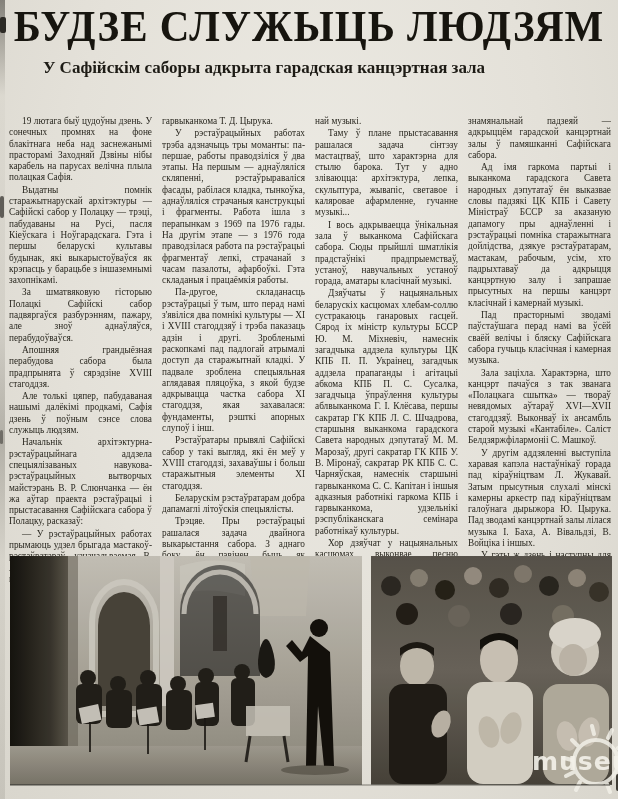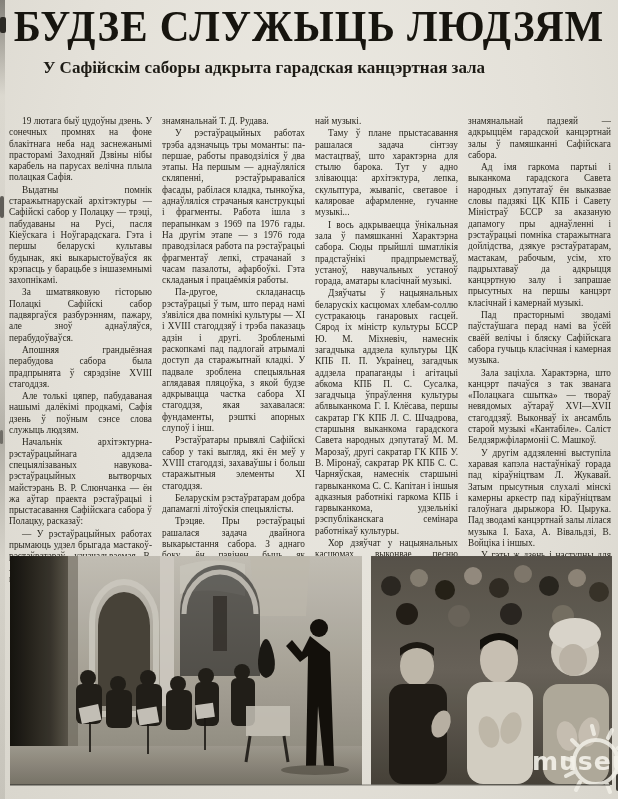--- a/index.html
+++ b/index.html
@@ -57,31 +57,31 @@
     <div class="col">
         <p class="para">19 лютага быў цудоўны дзень. У сонечных промнях на фоне блакітнага неба над заснежанымі прасторамі Заходняй Дзвіны нібы карабель на парусах велічна плыла полацкая Сафія.</p>
         <p class="para">Выдатны помнік старажытнарускай архітэктуры — Сафійскі сабор у Полацку — трэці, пабудаваны на Русі, пасля Кіеўскага і Ноўгарадскага. Гэта і першы беларускі культавы будынак, які выкарыстоўваўся як крэпасць у барацьбе з іншаземнымі захопнікамі.</p>
         <p class="para">За шматвяковую гісторыю Полацкі Сафійскі сабор падвяргаўся разбурэнням, пажару, але зноў аднаўляўся, перабудоўваўся.</p>
         <p class="para">Апошняя грандыёзная перабудова сабора была прадпрынята ў сярэдзіне XVIII стагоддзя.</p>
         <p class="para">Але толькі цяпер, пабудаваная нашымі далёкімі продкамі, Сафія дзень ў поўным сэнсе слова служыць людзям.</p>
         <p class="para">Начальнік архітэктурна-рэстаўрацыйнага аддзела спецыялізаваных навукова-рэстаўрацыйных вытворчых майстэрань В. Р. Слюнчанка — ён жа аўтар праекта рэстаўрацыі і прыстасавання Сафійскага сабора ў Полацку, расказаў:</p>
         <p class="para">— У рэстаўрацыйных работах прымаюць удзел брыгада мастакоў-рэстаўратараў, узначальваемая В. А. Лукашэвічам, брыгада пазалотчыкаў, якую ўзначальвае М. К. Лёля, брыгада агульна-будаўнічых работ, брыгадзір В. Д. Сакалоў, прараб Л. Ф. Жукаў, майстар П. М. Мушынскі. Вялікую работу, як заказчык, правяла загадчыца аддзела культуры</p>
       </div>
     <div class="col">
-        <p class="para cont">знамянальнай Т. Д. Рудава.</p>
+        <p class="para cont">гарвыканкома Т. Д. Цырука.</p>
         <p class="para">У рэстаўрацыйных работах трэба адзначыць тры моманты: па-першае, работы праводзіліся ў два этапы. На першым — аднаўляліся скляпенні, рэстаўрыраваліся фасады, рабілася кладка, тынкоўка, аднаўляліся страчаныя канструкцыі і фрагменты. Работа ішла з перапынкам з 1969 па 1976 гады. На другім этапе — з 1976 года праводзілася работа па рэстаўрацыі фрагментаў лепкі, страчанай з часам пазалоты, афарбоўкі. Гэта складаныя і працаёмкія работы.</p>
         <p class="para">Па-другое, складанасць рэстаўрацыі ў тым, што перад намі з'явіліся два помнікі культуры — XI і XVIII стагоддзяў і трэба паказаць адзін і другі. Зробленымі раскопкамі пад падлогай атрымалі доступ да старажытнай кладкі. У падвале зроблена спецыяльная аглядавая пляцоўка, з якой будзе адкрывацца частка сабора XI стагоддзя, якая захавалася: фундаменты, рэшткі апорных слупоў і інш.</p>
         <p class="para">Рэстаўратары прывялі Сафійскі сабор у такі выгляд, які ён меў у XVIII стагоддзі, захаваўшы і больш старажытныя элементы XI стагоддзя.</p>
         <p class="para">Беларускім рэстаўратарам добра дапамаглі літоўскія спецыялісты.</p>
         <p class="para">Трэцяе. Пры рэстаўрацыі рашалася задача двайнога выкарыстання сабора. З аднаго боку, ён павінен быць як архітэктурна-архіялагічны музей, а з другога — гарадской канцэртнай залай, пакуль для камернай класічнай музыкі (хоры, аркестры), а калі будзе ўстаноўлен арган — і для арган-</p>
       </div>
     <div class="col">
         <p class="para cont">най музыкі.</p>
         <p class="para">Таму ў плане прыстасавання рашалася задача сінтэзу мастацтваў, што характэрна для стылю барока. Тут у адно зліваюцца: архітэктура, лепка, скульптура, жывапіс, светавое і каляровае афармленне, гучанне музыкі...</p>
-        <p class="para">І вось адкрываецца ўнікальная зала ў памяшканні Характэрна сабора. Сюды прыйшлі шматлікія прадстаўнікі прадпрыемстваў, устаноў, навучальных устаноў горада, аматары класічнай музыкі.</p>
+        <p class="para">І вось адкрываецца ўнікальная зала ў выканкома Сафійскага сабора. Сюды прыйшлі шматлікія прадстаўнікі прадпрыемстваў, устаноў, навучальных устаноў горада, аматары класічнай музыкі.</p>
         <p class="para">Дзяўчаты ў нацыянальных беларускіх касцюмах хлебам-соллю сустракаюць ганаровых гасцей. Сярод іх міністр культуры БССР Ю. М. Міхневіч, намеснік загадчыка аддзела культуры ЦК КПБ П. П. Украінец, загадчык аддзела прапаганды і агітацыі абкома КПБ П. С. Сусалка, загадчыца ўпраўлення культуры аблвыканкома Г. І. Клёсава, першы сакратар ГК КПБ Л. С. Шчадрова, старшыня выканкома гарадскога Савета народных дэпутатаў М. М. Марозаў, другі сакратар ГК КПБ У. В. Міронаў, сакратар РК КПБ С. С. Чарняўская, намеснік старшыні гарвыканкома С. С. Капітан і іншыя адказныя работнікі гаркома КПБ і гарвыканкома, удзельнікі рэспубліканскага семінара работнікаў культуры.</p>
         <p class="para">Хор дзяўчат у нацыянальных касцюмах выконвае песню полацкага самадзейнага кампазітара М. М. Пятрэнкі «Прывітальная» на словы В. Ігнатовіча.</p>
       </div>
     <div class="col">
 
     <p class="para cont">знамянальнай падзеяй — адкрыццём гарадской канцэртнай залы ў памяшканні Сафійскага сабора.</p>
         <p class="para">Ад імя гаркома партыі і выканкома гарадскога Савета народных дэпутатаў ён выказвае словы падзякі ЦК КПБ і Савету Міністраў БССР за аказаную дапамогу пры аднаўленні і рэстаўрацыі помніка старажытнага дойлідства, дзякуе рэстаўратарам, мастакам, рабочым, усім, хто падрыхтаваў да адкрыцця канцэртную залу і запрашае прысутных на першы канцэрт класічнай і камернай музыкі.</p>
         <p class="para">Пад прасторнымі зводамі паўстаўшага перад намі ва ўсёй сваёй велічы і бляску Сафійскага сабора гучыць класічная і камерная музыка.</p>
         <p class="para">Зала заціхла. Характэрна, што канцэрт пачаўся з так званага «Полацкага сшытка» — твораў невядомых аўтараў XVI—XVII стагоддзяў. Выконваў іх ансамбль старой музыкі «Кантабіле». Саліст Белдзяржфілармоніі С. Машкоў.</p>
         <p class="para">У другім аддзяленні выступіла харавая капэла настаўнікаў горада пад кіраўніцтвам Л. Жукавай. Затым прысутныя слухалі мінскі камерны аркестр пад кіраўніцтвам галоўнага дырыжора Ю. Цырука. Пад зводамі канцэртнай залы лілася музыка І. Баха, А. Вівальдзі, В. Войціка і іншых.</p>

